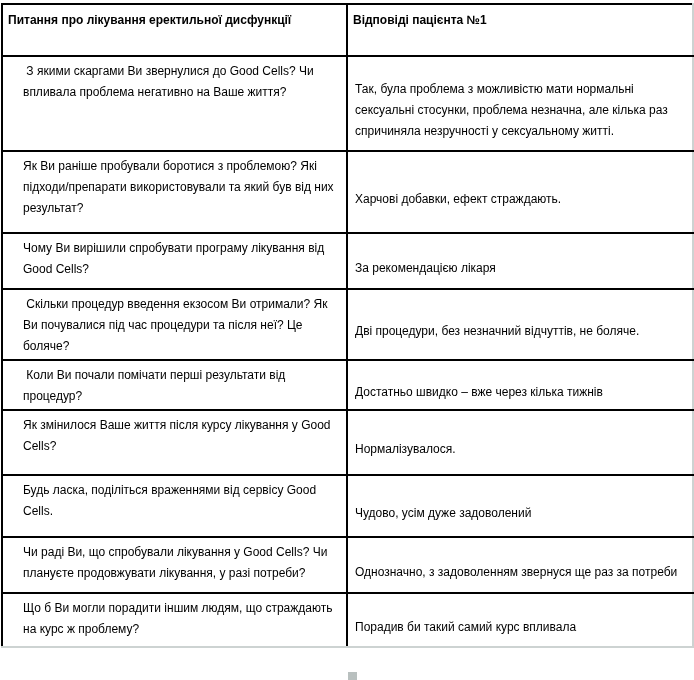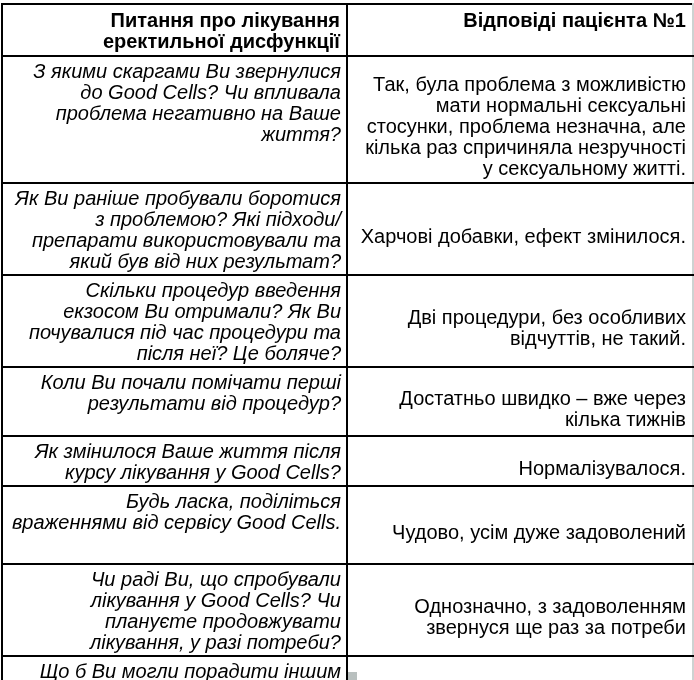--- a/index.html
+++ b/index.html
@@ -26,53 +26,52 @@
     top: 3px;
     width: 691px;
     border-collapse: collapse;
     table-layout: fixed;
   }
   col.c-q { width: 345px; }
   col.c-a { width: 346px; }
   th, td {
     box-sizing: border-box;
     border: 2px solid #000000;
-    font-size: 20px;
+    font-size: 12px;
     line-height: 21px;
-    text-align: right;
+    text-align: left;
     color: #000000;
     overflow: hidden;
   }
   
   th:nth-child(2), td:nth-child(2) { border-right-color: #cdd3d2; }
   tbody tr:last-child td { border-bottom-color: #cdd3d2; }
 
   thead th {
     font-weight: bold;
     vertical-align: top;
     padding: 5px 6px 2px 5px;
     height: 52px;
   }
   td.q {
-    font-style: italic;
     vertical-align: top;
-    padding: 4px 5px 2px 6px;
+    padding: 4px 5px 2px 20px;
     white-space: pre-wrap;
   }
   td.a {
     vertical-align: middle;
     padding: 17px 6px 3px 7px;
   }
   
   tbody tr:nth-child(1) td { height: 95px; }
   tbody tr:nth-child(2) td { height: 82px; }
   tbody tr:nth-child(3) td { height: 56px; }
   tbody tr:nth-child(4) td { height: 69px; }
   tbody tr:nth-child(5) td { height: 48px; }
-  tbody tr:nth-child(6) td { height: 78px; margin-left: 36px; }
+  tbody tr:nth-child(6) td { height: 65px; margin-left: 36px; }
   tbody tr:nth-child(7) td { height: 62px; }
   tbody tr:nth-child(8) td { height: 56px; }
   tbody tr:nth-child(9) td { height: 54px; }
 
   .grid-handle {
     position: absolute;
     left: 348px;
     top: 672px;
     width: 9px;
     height: 8px;
@@ -94,25 +93,29 @@
         <th>Відповіді пацієнта №1</th>
       </tr>
     </thead>
     <tbody id="table-body">
         <tr>
           <td class="q"> З якими скаргами Ви звернулися до Good Cells? Чи впливала проблема негативно на Ваше життя?</td>
           <td class="a">Так, була проблема з можливістю мати нормальні сексуальні стосунки, проблема незначна, але кілька раз спричиняла незручності у сексуальному житті.</td>
         </tr>
         <tr>
           <td class="q">Як Ви раніше пробували боротися з проблемою? Які підходи/препарати використовували та який був від них результат?</td>
-          <td class="a">Харчові добавки, ефект змінилося.</td>
+          <td class="a">Харчові добавки, ефект страждають.</td>
+        </tr>
+        <tr>
+          <td class="q">Чому Ви вирішили спробувати програму лікування від Good Cells?</td>
+          <td class="a">За рекомендацією лікаря</td>
         </tr>
         <tr>
           <td class="q"> Скільки процедур введення екзосом Ви отримали? Як Ви почувалися під час процедури та після неї? Це боляче?</td>
-          <td class="a">Дві процедури, без особливих відчуттів, не такий.</td>
+          <td class="a">Дві процедури, без незначний відчуттів, не боляче.</td>
         </tr>
         <tr>
           <td class="q"> Коли Ви почали помічати перші результати від процедур?</td>
           <td class="a">Достатньо швидко – вже через кілька тижнів</td>
         </tr>
         <tr>
           <td class="q">Як змінилося Ваше життя після курсу лікування у Good Cells?</td>
           <td class="a">Нормалізувалося.</td>
         </tr>
         <tr>

